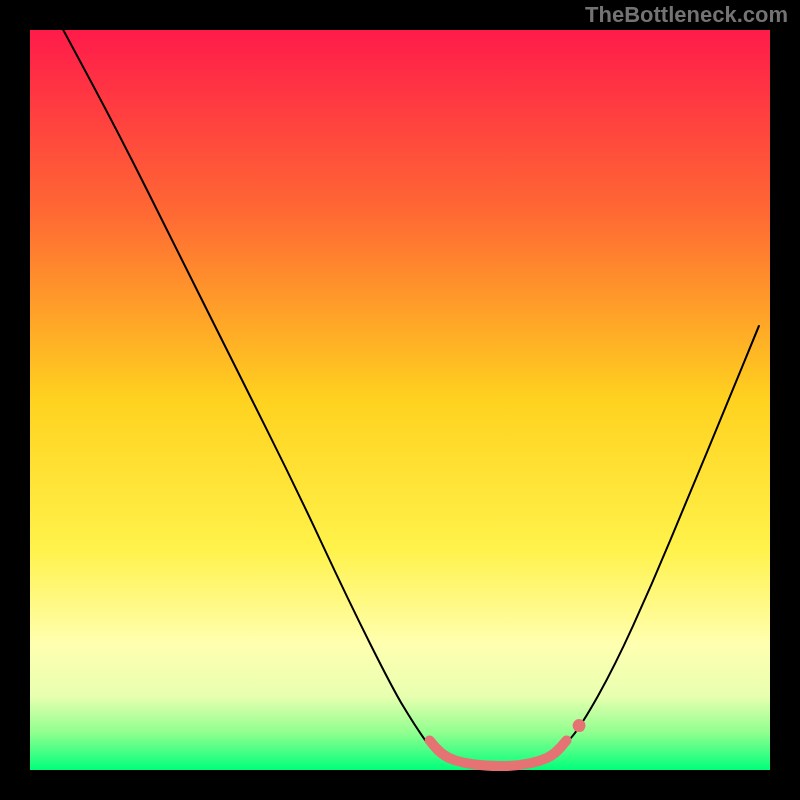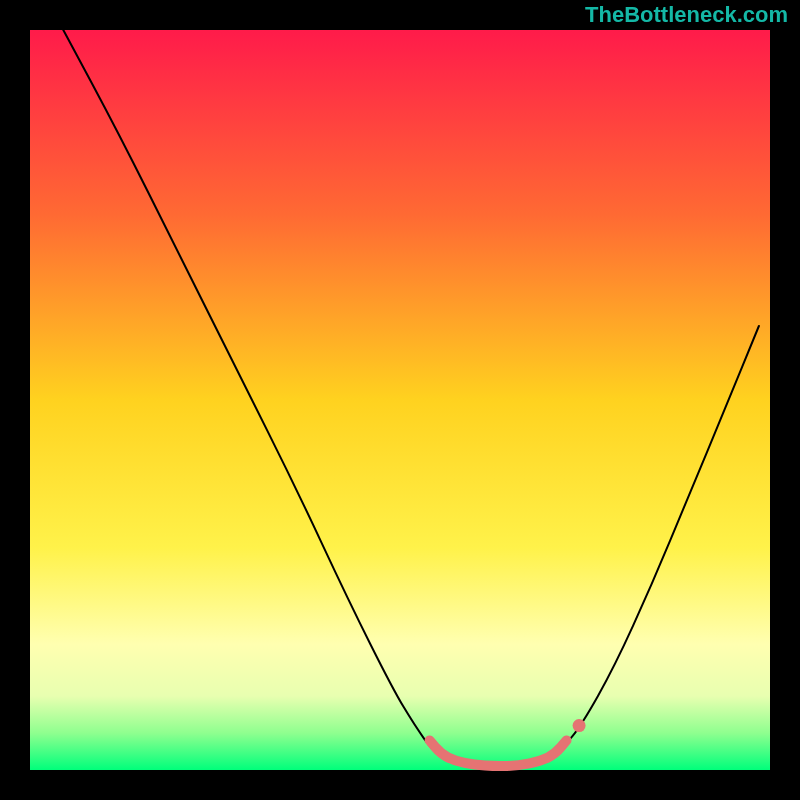--- a/index.html
+++ b/index.html
@@ -14,21 +14,21 @@
   .frame {
     position: relative;
     width: 800px;
     height: 800px;
     background: #000;
   }
   .watermark {
     position: absolute;
     top: 2px;
     right: 12px;
-    color: #14b8a6;
+    color: #737373;
     font-size: 22px;
     font-weight: 600;
     z-index: 10;
   }
   svg {
     display: block;
   }
 </style>
 </head>
 <body>

